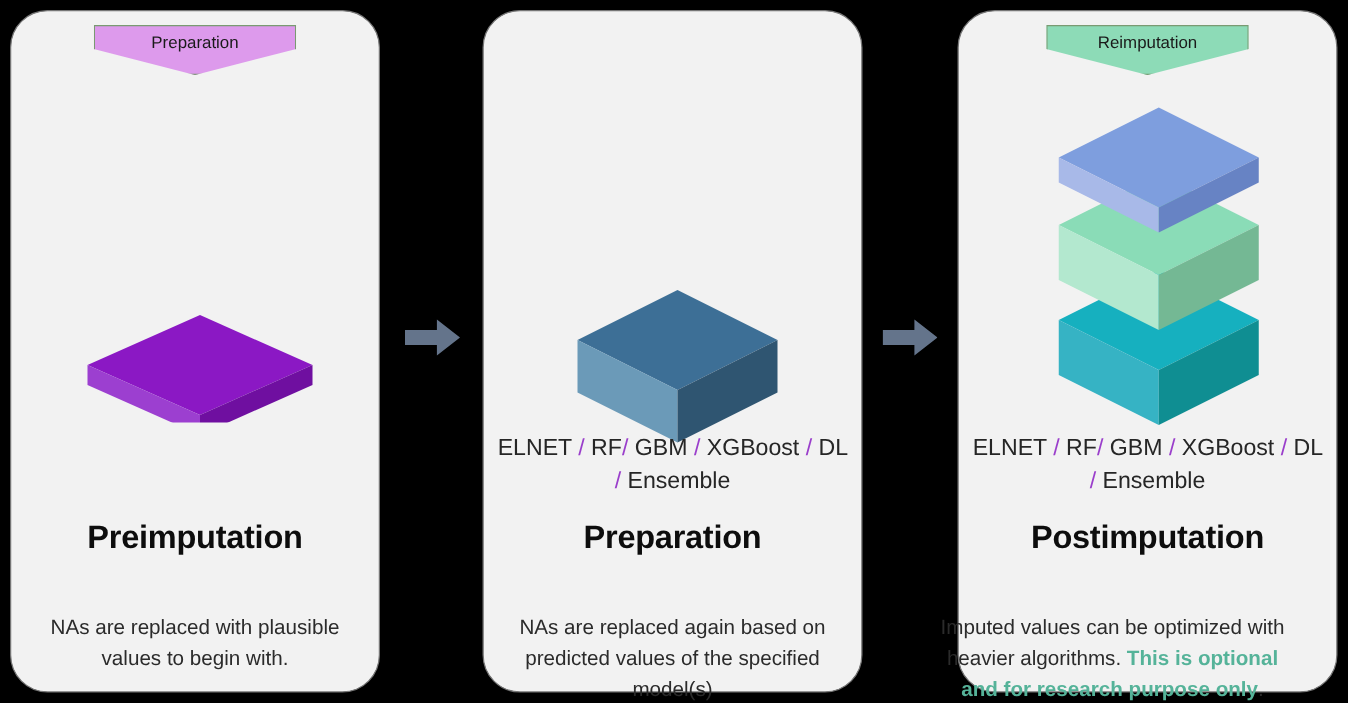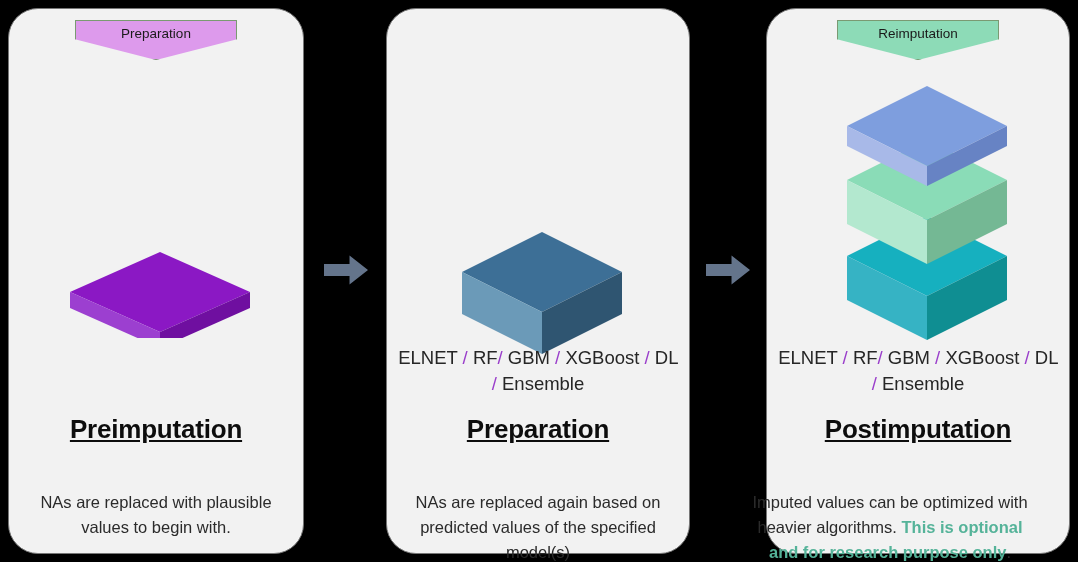--- a/index.html
+++ b/index.html
@@ -89,21 +89,20 @@
   #models-2 { left: 398px; top: 345px; width: 280px; }
   #models-3 { left: 778px; top: 345px; width: 280px; }
 
   .stage-title {
     position: absolute;
     text-align: center;
     font-size: 26px;
     font-weight: bold;
     color: #0d0d0d;
     letter-spacing: -0.2px;
-    text-decoration: underline;
   }
   #title-1 { left: 18px;  top: 414px; width: 276px; }
   #title-2 { left: 398px; top: 414px; width: 280px; }
   #title-3 { left: 778px; top: 414px; width: 280px; }
 
   .desc {
     position: absolute;
     text-align: center;
     font-size: 16.5px;
     color: #2b2b2b;

